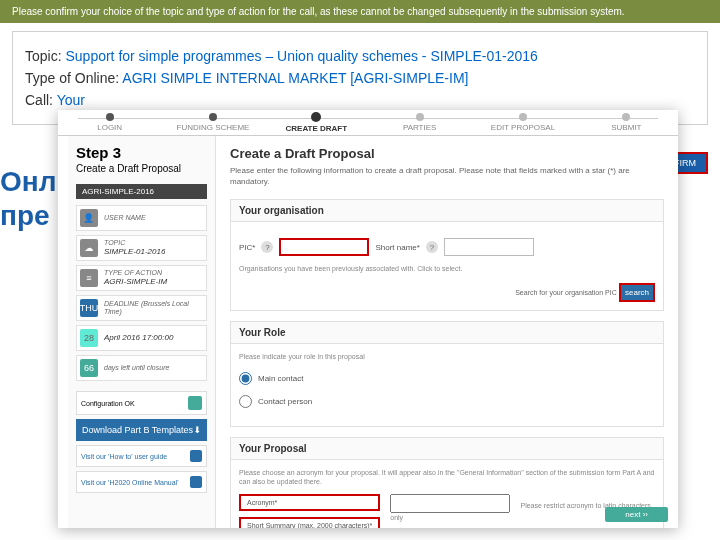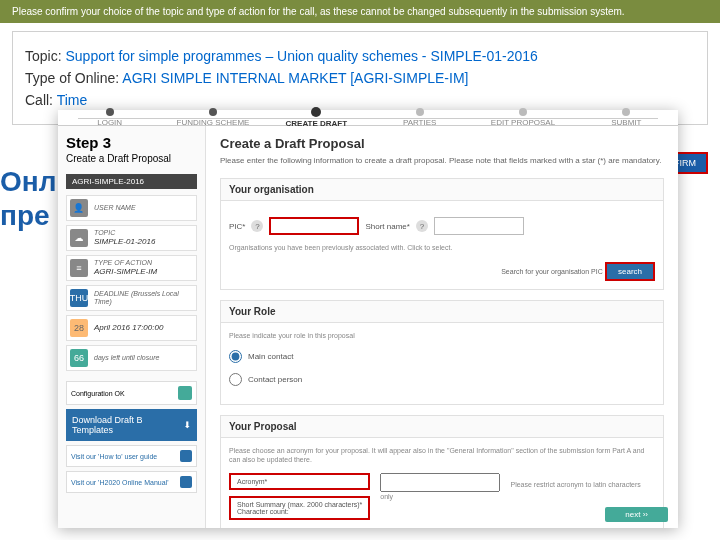--- a/index.html
+++ b/index.html
@@ -13,39 +13,39 @@
   .info-label { color: #333; }
   
   .bg-text { position: absolute; left: 0; top: 165px; font-size: 28px; font-weight: bold; color: #1a5da8; line-height: 1.2; z-index: 0; }
   
   .action-buttons { position: absolute; right: 12px; top: 152px; z-index: 5; display: flex; gap: 6px; }
   .action-buttons button { font-size: 9px; padding: 4px 10px; border: 1px solid #999; background: #f0f0f0; cursor: pointer; }
   .action-buttons .confirm { background: #1a5da8; color: #fff; border: 2px solid #c00; }
   
   .modal { position: absolute; left: 58px; top: 110px; width: 620px; height: 418px; background: #fff; box-shadow: 0 2px 14px rgba(0,0,0,0.3); z-index: 10; display: flex; flex-direction: column; }
   
-  .stepper { display: flex; border-bottom: 1px solid #ccc; font-size: 8px; color: #888; position: relative; height: 16px; align-items: center; }
+  .stepper { display: flex; border-bottom: 1px solid #ccc; font-size: 8px; color: #888; position: relative; height: 26px; align-items: center; }
   .stepper-line { position: absolute; top: 8px; left: 20px; right: 20px; height: 1px; background: #ccc; }
   .step { flex: 1; text-align: center; position: relative; z-index: 2; }
   .step-dot { width: 8px; height: 8px; border-radius: 50%; background: #bbb; margin: 0 auto 2px; }
   .step.active .step-dot { background: #333; width: 10px; height: 10px; }
   .step.done .step-dot { background: #555; }
   .step.active { color: #333; font-weight: bold; }
   
   .modal-body { display: flex; flex: 1; overflow: hidden; }
   
-  .m-left { width: 148px; border-right: 1px solid #e0e0e0; padding: 8px; background: #fafafa; font-size: 8px; }
+  .m-left { width: 148px; border-right: 1px solid #e0e0e0; padding: 8px; background: #fafafa; font-size: 8px; margin-left: 10px; }
   .step-title { font-size: 15px; font-weight: bold; margin-bottom: 2px; }
   .step-sub { font-size: 10px; margin-bottom: 10px; }
   .scheme-badge { background: #444; color: #fff; padding: 3px 6px; font-size: 8px; margin-bottom: 6px; }
   
   .info-item { display: flex; gap: 6px; margin: 4px 0; padding: 3px; background: #fff; border: 1px solid #e0e0e0; align-items: center; }
   .info-icon { width: 18px; height: 18px; background: #888; border-radius: 2px; display:flex; align-items:center; justify-content:center; color:#fff; font-size:9px; flex-shrink:0; }
   .info-icon.blue { background: #2a6ea8; }
-  .info-icon.white { background: #fdba74; color:#666; }
+  .info-icon.white { background: #5eead4; color:#666; }
   .info-icon.green { background: #4a9; text-align: right; }
   .info-text { font-size: 7px; color: #666; line-height: 1.2; font-style: italic; }
   .info-text .val { color: #333; font-size: 8px; }
   
   .config-ok { display:flex; justify-content:space-between; align-items:center; margin: 10px 0 4px; border:1px solid #ddd; padding:4px; background:#fff; font-size:7px; }
   .ok-badge { width:14px; height:14px; background:#4a9; border-radius:2px; }
   
   .download-btn { background: #2a6ea8; color: #fff; padding: 6px; font-size: 9px; display:flex; justify-content:space-between; align-items:center; cursor:pointer; }
   
   .link-item { display:flex; justify-content:space-between; align-items:center; border:1px solid #ddd; padding:4px; background:#fff; font-size:7px; color:#2a6ea8; margin-top:4px; }
@@ -59,21 +59,21 @@
   .section h4 { font-size: 10px; padding: 5px 8px; border-bottom: 1px solid #e0e0e0; background: #fafafa; }
   .section-body { padding: 8px; font-size: 8px; color: #555; }
   
   .field-row { display: flex; align-items: center; gap: 6px; margin: 8px 0; flex-wrap: wrap; }
   .field-row label { font-size: 8px; text-align: right; }
   .field-row input[type="text"] { border: 1px solid #bbb; height: 18px; width: 90px; font-size: 8px; }
   .red-box { border: 2px solid #c00 !important; }
   .help-icon { width: 12px; height: 12px; border-radius: 50%; background: #ddd; display:inline-flex; align-items:center; justify-content:center; font-size:8px; color:#666; }
   
   .search-pic { float: right; }
-  .search-pic button { background: #2a6ea8; color:#fff; border:none; padding:3px 11px; font-size:8px; cursor:pointer; border:2px solid #c00; }
+  .search-pic button { background: #2a6ea8; color:#fff; border:none; padding:3px 4px; font-size:8px; cursor:pointer; border:2px solid #c00; }
   
   .radio-row { display: flex; align-items: center; gap: 6px; margin: 10px 0; }
   .radio-row input { accent-color: #2a6ea8; }
   
   .note-box { font-size: 7px; color: #888; line-height: 1.3; }
   
   .prop-grid { display: flex; gap: 10px; align-items: flex-start; }
   .prop-left { display:flex; flex-direction:column; gap:6px; }
   .prop-label { border:1px solid #aaa; padding:3px 6px; font-size:7px; color:#555; }
   .prop-label.red { border:2px solid #c00; }
@@ -81,21 +81,21 @@
   .next-btn { position:absolute; right:10px; bottom:6px; background:#4a9; color:#fff; border:none; padding:3px 20px; font-size:8px; border-radius:2px; cursor:pointer;}
 </style>
 </head>
 <body>
 
 <div class="top-banner"><span>Please confirm your choice of the topic and type of action for the call, as these cannot be changed subsequently in the submission system.</span></div>
 
 <div class="info-box">
   <div class="info-row"><span class="info-label">Topic:</span> <a href="#">Support for simple programmes – Union quality schemes - SIMPLE-01-2016</a></div>
   <div class="info-row"><span class="info-label">Type of Online:</span> <a href="#">AGRI SIMPLE INTERNAL MARKET [AGRI-SIMPLE-IM]</a></div>
-  <div class="info-row"><span class="info-label">Call:</span> <a href="#">Time</a></div>
+  <div class="info-row"><span class="info-label">Call:</span> <a href="#">Your</a></div>
 </div>
 
 <div class="bg-text">
   <span>Онл</span><span style="margin-left:560px">а</span><br><span>пре</span>
 </div>
 
 <div class="action-buttons">
   <button>CANCEL</button>
   <button class="confirm">CONFIRM</button>
 </div>
@@ -140,21 +140,21 @@
       <div class="info-item">
           <div class="info-icon green">66</div>
           <div class="info-text"><span>days left until closure</span></div>
         </div>
 
       <div class="config-ok">
           <span>Configuration OK</span>
           <span class="ok-badge"></span>
         </div>
       <div class="download-btn">
-          <span>Download Draft B Templates</span>
+          <span>Download Part B Templates</span>
           <span>⬇</span>
         </div>
       <div class="link-item">
           <span>Visit our 'How to' user guide</span>
           <span class="ext-icon"></span>
         </div>
       <div class="link-item">
           <span>Visit our 'H2020 Online Manual'</span>
           <span class="ext-icon"></span>
         </div>

